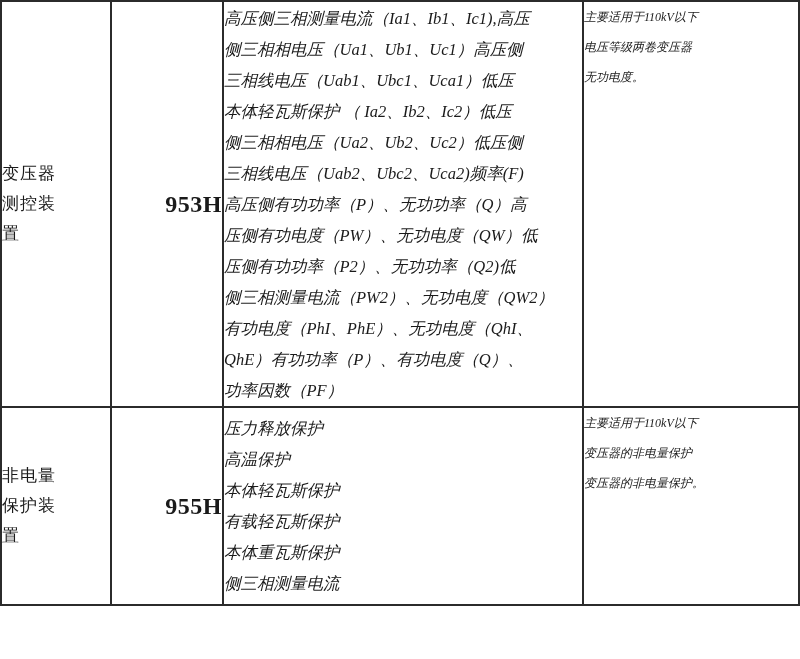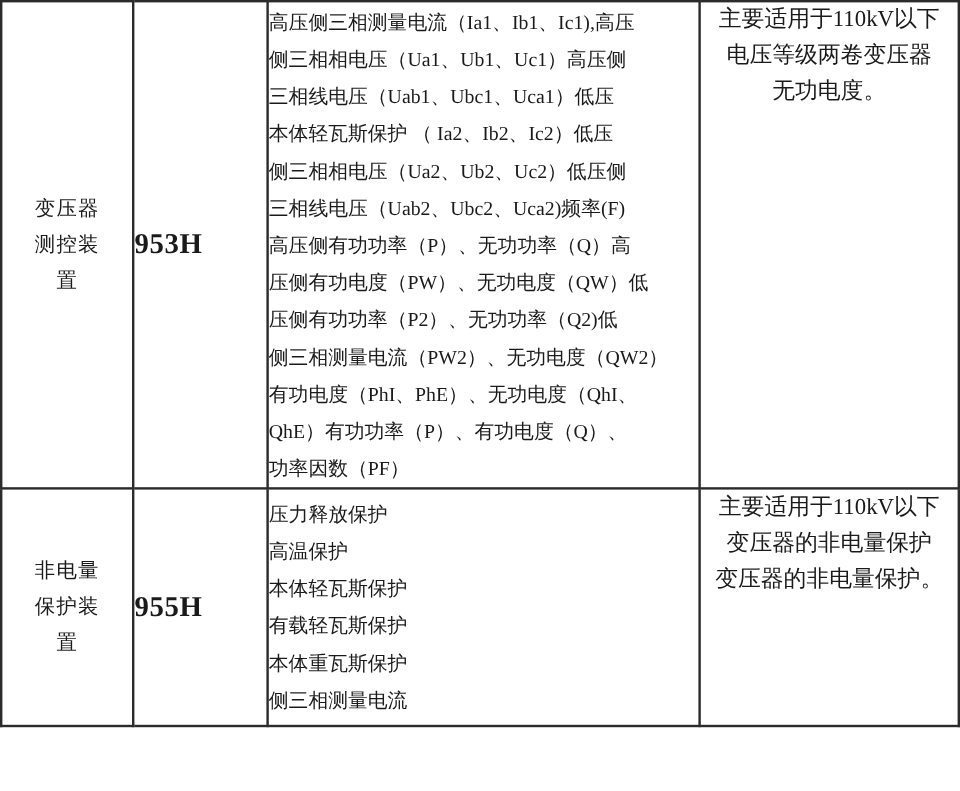--- a/index.html
+++ b/index.html
@@ -36,51 +36,51 @@
     vertical-align: middle;
     padding: 0;
   }
   
   col.c-name   { width: 110px; }
   col.c-model  { width: 112px; }
   col.c-func   { width: 360px; }
   col.c-apply  { width: 216px; }
 
   .cell-name {
-    text-align: center;
+    text-align: left;
     font-size: 17px;
     line-height: 30px;
     letter-spacing: 1px;
     padding: 4px 14px;
   }
   .cell-model {
-    text-align: left;
+    text-align: right;
     font-size: 24px;
     font-weight: bold;
     font-family: "Liberation Serif", "DejaVu Serif", serif;
     letter-spacing: 0.5px;
   }
   .cell-func {
     text-align: left;
     font-size: 16.5px;
     line-height: 31px;
     padding: 10px 12px 10px 14px;
     vertical-align: top;
   }
   .cell-apply {
-    text-align: center;
-    font-size: 19px;
+    text-align: left;
+    font-size: 12px;
     line-height: 30px;
     padding: 10px 12px 10px 14px;
     vertical-align: top;
   }
   .row-1 .cell-func { height: 404px; }
   .row-2 .cell-func { height: 196px; }
 
-  .func-line { display: block; white-space: nowrap; }
+  .func-line { display: block; white-space: nowrap; font-style: italic; }
   .func-para { margin: 0; }
   .apply-para { margin: 0; }
 
   
   .row-1 .cell-name, .row-1 .cell-model { vertical-align: middle; }
   .row-1 .cell-apply { vertical-align: top; }
   .row-2 .cell-name, .row-2 .cell-model { vertical-align: middle; }
   .row-2 .cell-apply { vertical-align: top; }
 
   .name-line { display: block; }

